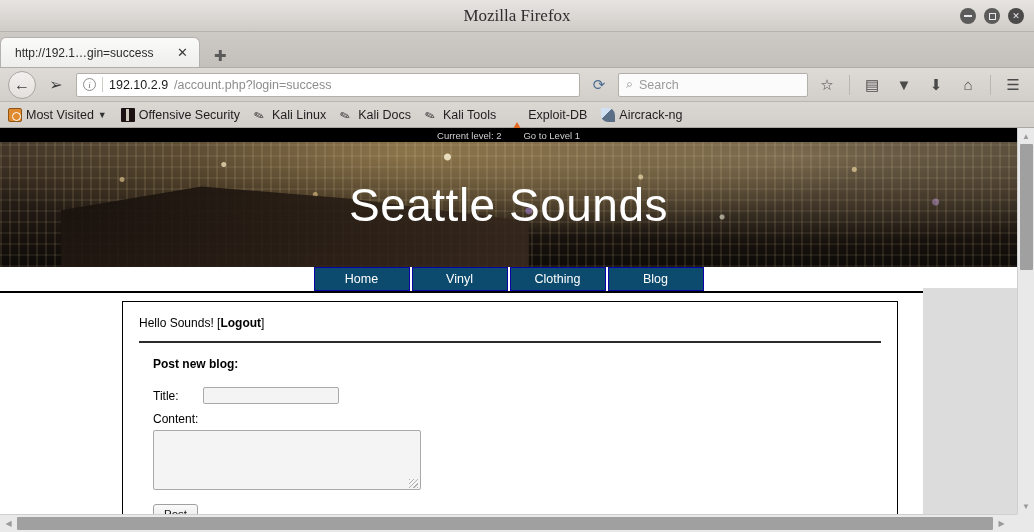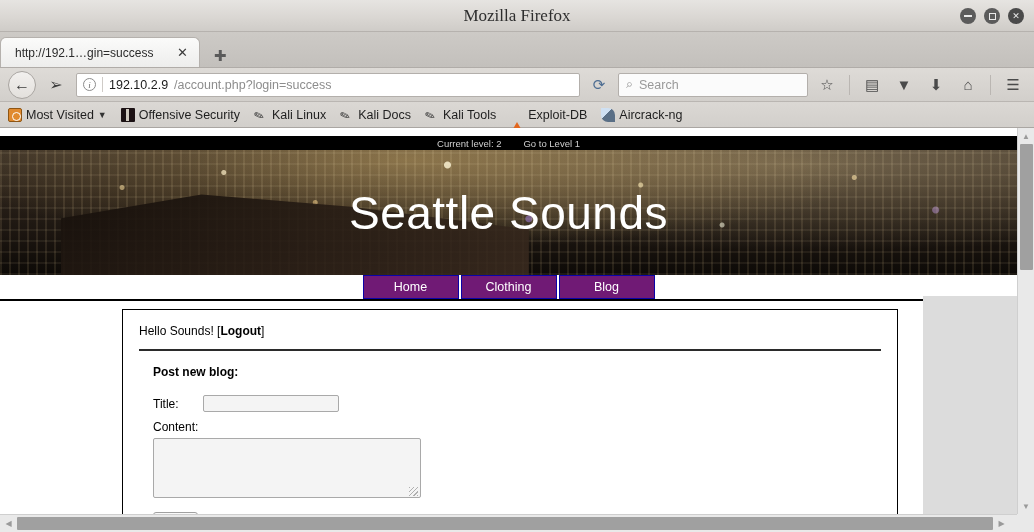--- a/index.html
+++ b/index.html
@@ -104,21 +104,21 @@
   .ico-mostvisited::after { content:''; position:absolute; left:3px; top:3px; width:7px; height:7px; border:1.5px solid #fff; border-radius:50%; }
   .ico-offsec { background: #1c1214; border-radius: 1px; }
   .ico-offsec::after { content:''; position:absolute; left:5px; top:1px; width:3px; height:12px; background:#cfc9bf; }
   .ico-dragon { font-size: 12px; line-height: 14px; color: #303030; transform: rotate(-20deg); display:block; }
   .ico-exploit { width:0; height:0; border-left:7px solid transparent; border-right:7px solid transparent; border-bottom:12px solid #e2671f; }
   .ico-air { background: linear-gradient(135deg,#cfe0f2 40%, #5a6f86 41%); border-radius: 0 7px 0 7px; }
   .caret { font-size: 9px; color: #333; }
 
   
   .viewport { position: relative; width: 1034px; height: 404px; background: #fff; overflow: hidden; }
-  .page { position: absolute; left: 0; top: 8px; width: 1017px; height: 386px; overflow: hidden; background: #fff; }
+  .page { position: absolute; left: 0; top: 0; width: 1017px; height: 386px; overflow: hidden; background: #fff; }
 
   .levelbar {
     height: 14px; width: 100%; background: #000;
     display: flex; align-items: center; justify-content: center; gap: 22px;
     color: #cfcfcf; font-size: 9.5px;
   }
   .levelbar .lvl-link { color: #cfcfcf; }
 
   
   .banner {
@@ -155,21 +155,21 @@
     letter-spacing: 0.5px; z-index: 3;
     font-family: "Liberation Sans", sans-serif;
   }
 
   .navmenu {
     width: 100%; height: 26px; background: #fff;
     display: flex; justify-content: center; align-items: stretch;
     border-bottom: 2px solid #000;
   }
   .navmenu a {
-    background: #701a75; color: #fff; text-decoration: none;
+    background: #0c4a6e; color: #fff; text-decoration: none;
     font-size: 12.5px; display: flex; align-items: center; justify-content: center;
     padding: 0 10px; min-width: 96px; margin-right: 2px;
     border: 1px solid #0a04a8;
   }
   .navmenu a:last-child { margin-right: 0; }
 
   .content-wrap { padding: 8px 0 0 0; background: #fff; height: 100%; }
   .content-box {
     margin-left: 122px; width: 776px; min-height: 300px;
     border: 1px solid #000; background: #fff; padding: 14px 16px;
@@ -309,20 +309,21 @@
       <span>Current level: 2</span>
       <span class="lvl-link">Go to Level 1</span>
     </div>
 
     <div class="banner">
       <div class="site-title">Seattle Sounds</div>
     </div>
 
     <div class="navmenu">
       <a href="#">Home</a>
+      <a href="#">Vinyl</a>
       <a href="#">Clothing</a>
       <a href="#">Blog</a>
     </div>
 
     <div class="content-wrap">
       <div class="content-box">
         <div class="hello"><span>Hello Sounds! [</span><b>Logout</b><span>]</span></div>
         <hr class="hr">
         <div class="inner">
           <div class="post-head">Post new blog:</div>

